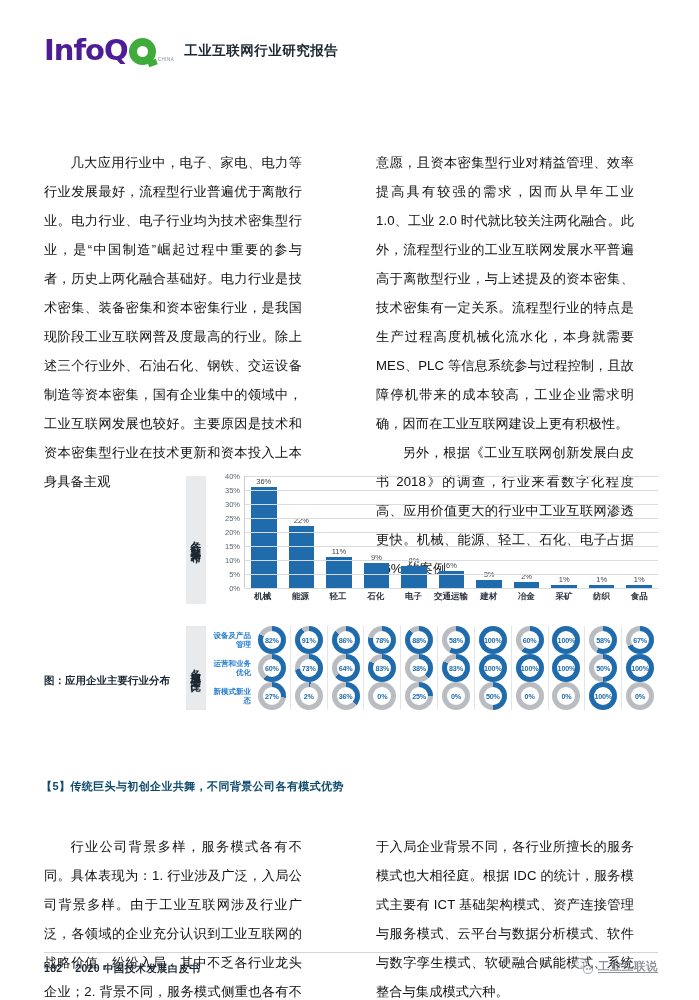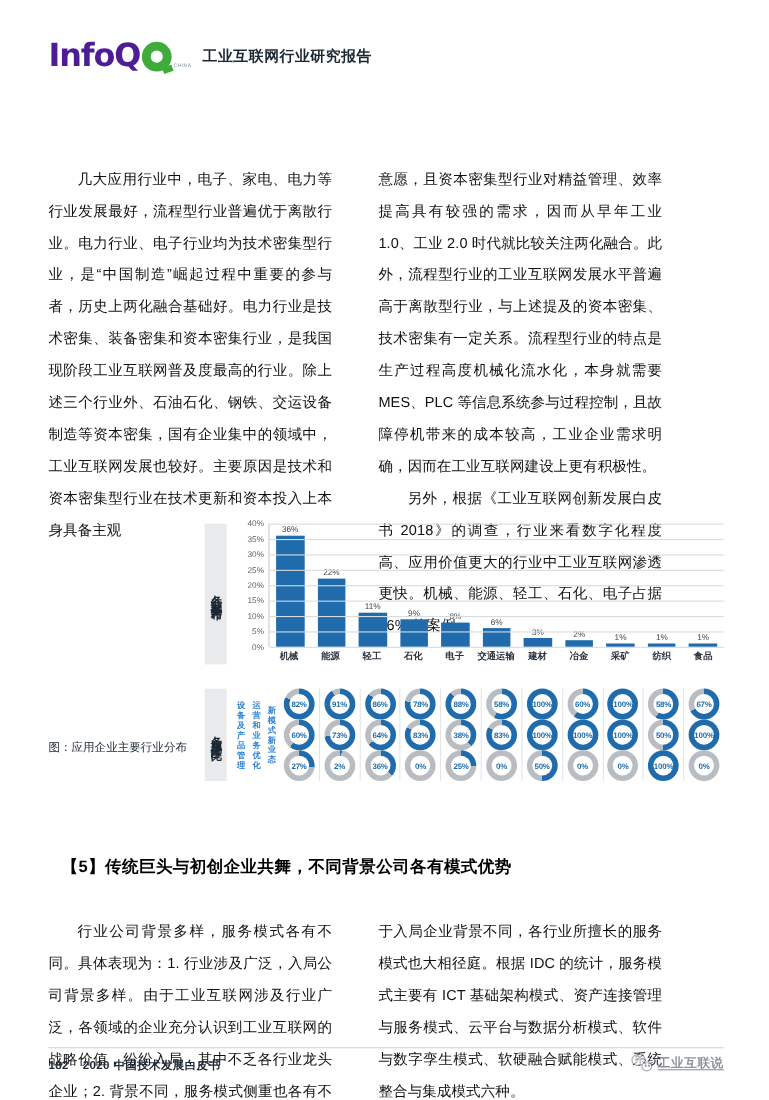--- a/index.html
+++ b/index.html
@@ -21,21 +21,21 @@
   .logo-q .hole { position: absolute; left: 8px; top: 8px; width: 11px; height: 11px; border-radius: 50%; background: #fff; }
   .logo-q .tail { position: absolute; right: -1px; bottom: -1px; width: 9px; height: 6px; background: #3eab3b; transform: rotate(-20deg); }
   .logo-sub { font-size: 4.5px; color: #7d8a99; letter-spacing: .5px; margin-left: 2px; margin-bottom: 3px; line-height: 1; }
   .header-title { font-size: 13.5px; font-weight: bold; color: #1b2733; letter-spacing: .5px; font-family: Liberation Serif, serif; }
 
   
   .col { position: absolute; width: 258px; font-size: 13.2px; line-height: 29px; text-align: justify; color: #111; letter-spacing: .1px; }
   .col p { text-indent: 0; }
   .col p.indent { text-indent: 2em; }
   .col-left { left: 44px; }
-  .col-right { left: 344px; }
+  .col-right { left: 376px; }
   .t1 { top: 148px; }
 
   
   .figure { position: absolute; left: 186px; top: 476px; width: 472px; }
   .fig-row { display: flex; align-items: stretch; }
   .vlabel {
     width: 20px; background: #e9eaec; color: #1b2733;
     font-size: 10.5px; font-weight: bold; line-height: 12.5px;
     display: flex; align-items: center; justify-content: center;
     writing-mode: vertical-rl; letter-spacing: 2px; padding: 6px 0;
@@ -47,39 +47,39 @@
   .grid { position: absolute; left: 0; right: 0; height: 1px; background: #d8dbdf; }
   .bars { position: absolute; left: 0; right: 0; bottom: 0; top: 0; display: flex; align-items: flex-end; }
   .barcell { flex: 1; display: flex; flex-direction: column; align-items: center; justify-content: flex-end; height: 100%; position: relative; }
   .barval { font-size: 7.5px; color: #444; margin-bottom: 1px; }
   .bar { width: 68%; background: #1f6bab; }
   .xlabels { position: absolute; left: 32px; right: 0; top: 113px; display: flex; }
   .xcell { flex: 1; text-align: center; font-size: 8.5px; font-weight: bold; color: #2b3340; line-height: 9.5px; word-break: break-all; padding: 3px 1px 0; }
 
   
   .dt-area { flex: 1; margin-left: 6px; display: flex; }
-  .dt-rowlabels { width: 42px; display: flex; flex-direction: row; justify-content: space-between; }
+  .dt-rowlabels { width: 42px; display: flex; flex-direction: column; justify-content: space-between; }
   .dt-rl { flex: 1; display: flex; align-items: center; justify-content: flex-end; text-align: right;
            font-size: 7.5px; font-weight: bold; color: #2a7fd4; line-height: 9px; padding-right: 3px; }
   .dt-cols { flex: 1; display: flex; }
   .dt-col { flex: 1; display: flex; flex-direction: column; border-right: 1px solid #e3e5e8; }
   .dt-col:last-child { border-right: none; }
   .dt-cell { flex: 1; display: flex; align-items: center; justify-content: center; }
   .donut { position: relative; width: 28px; height: 28px; border-radius: 50%; }
   .donut .hole { position: absolute; left: 5px; top: 5px; width: 18px; height: 18px; border-radius: 50%; background: #fff;
                  display: flex; align-items: center; justify-content: center; }
   .donut .pct { font-size: 7.2px; font-weight: bold; color: #1f6bab; letter-spacing: -.2px; text-align: right; }
 
   
   .caption { position: absolute; left: 44px; top: 672px; width: 130px; }
-  .cap-title { font-size: 10.5px; font-weight: normal; color: #1b2733; line-height: 16px; }
+  .cap-title { font-size: 10.5px; font-weight: bold; color: #1b2733; line-height: 16px; }
   .cap-src { font-size: 9.5px; color: #3a424d; line-height: 14px; margin-top: 3px; }
 
   
-  .heading { position: absolute; left: 56px; top: 779px; font-size: 15px; font-weight: bold; color: #000000; letter-spacing: .4px; }
+  .heading { position: absolute; left: 41px; top: 779px; font-size: 11px; font-weight: bold; color: #0c4a6e; letter-spacing: .4px; }
 
   
   .footer-rule { position: absolute; left: 44px; right: 41px; top: 952px; height: 1px; background: #d2d5d9; }
   .footer-left { position: absolute; left: 44px; top: 962px; font-size: 10.5px; font-weight: bold; color: #1b2733; letter-spacing: .3px; }
   .footer-right { position: absolute; right: 41px; top: 958px; display: flex; align-items: center; gap: 5px; opacity: .62; }
   .wechat-icon { width: 19px; height: 16px; position: relative; }
   .wechat-icon .b1 { position: absolute; left: 0; top: 0; width: 13px; height: 11px; border: 1.2px solid #6d757f; border-radius: 50% 50% 45% 45%; background: #fff; }
   .wechat-icon .b2 { position: absolute; right: 0; bottom: 0; width: 10px; height: 9px; border: 1.2px solid #6d757f; border-radius: 50%; background: #fff; }
   .wechat-icon .d { position: absolute; width: 1.6px; height: 1.6px; background: #6d757f; border-radius: 50%; }
   .footer-brand { font-size: 11.5px; font-weight: bold; color: #4a525c; text-decoration: underline; text-underline-offset: 2px; letter-spacing: .5px; }

